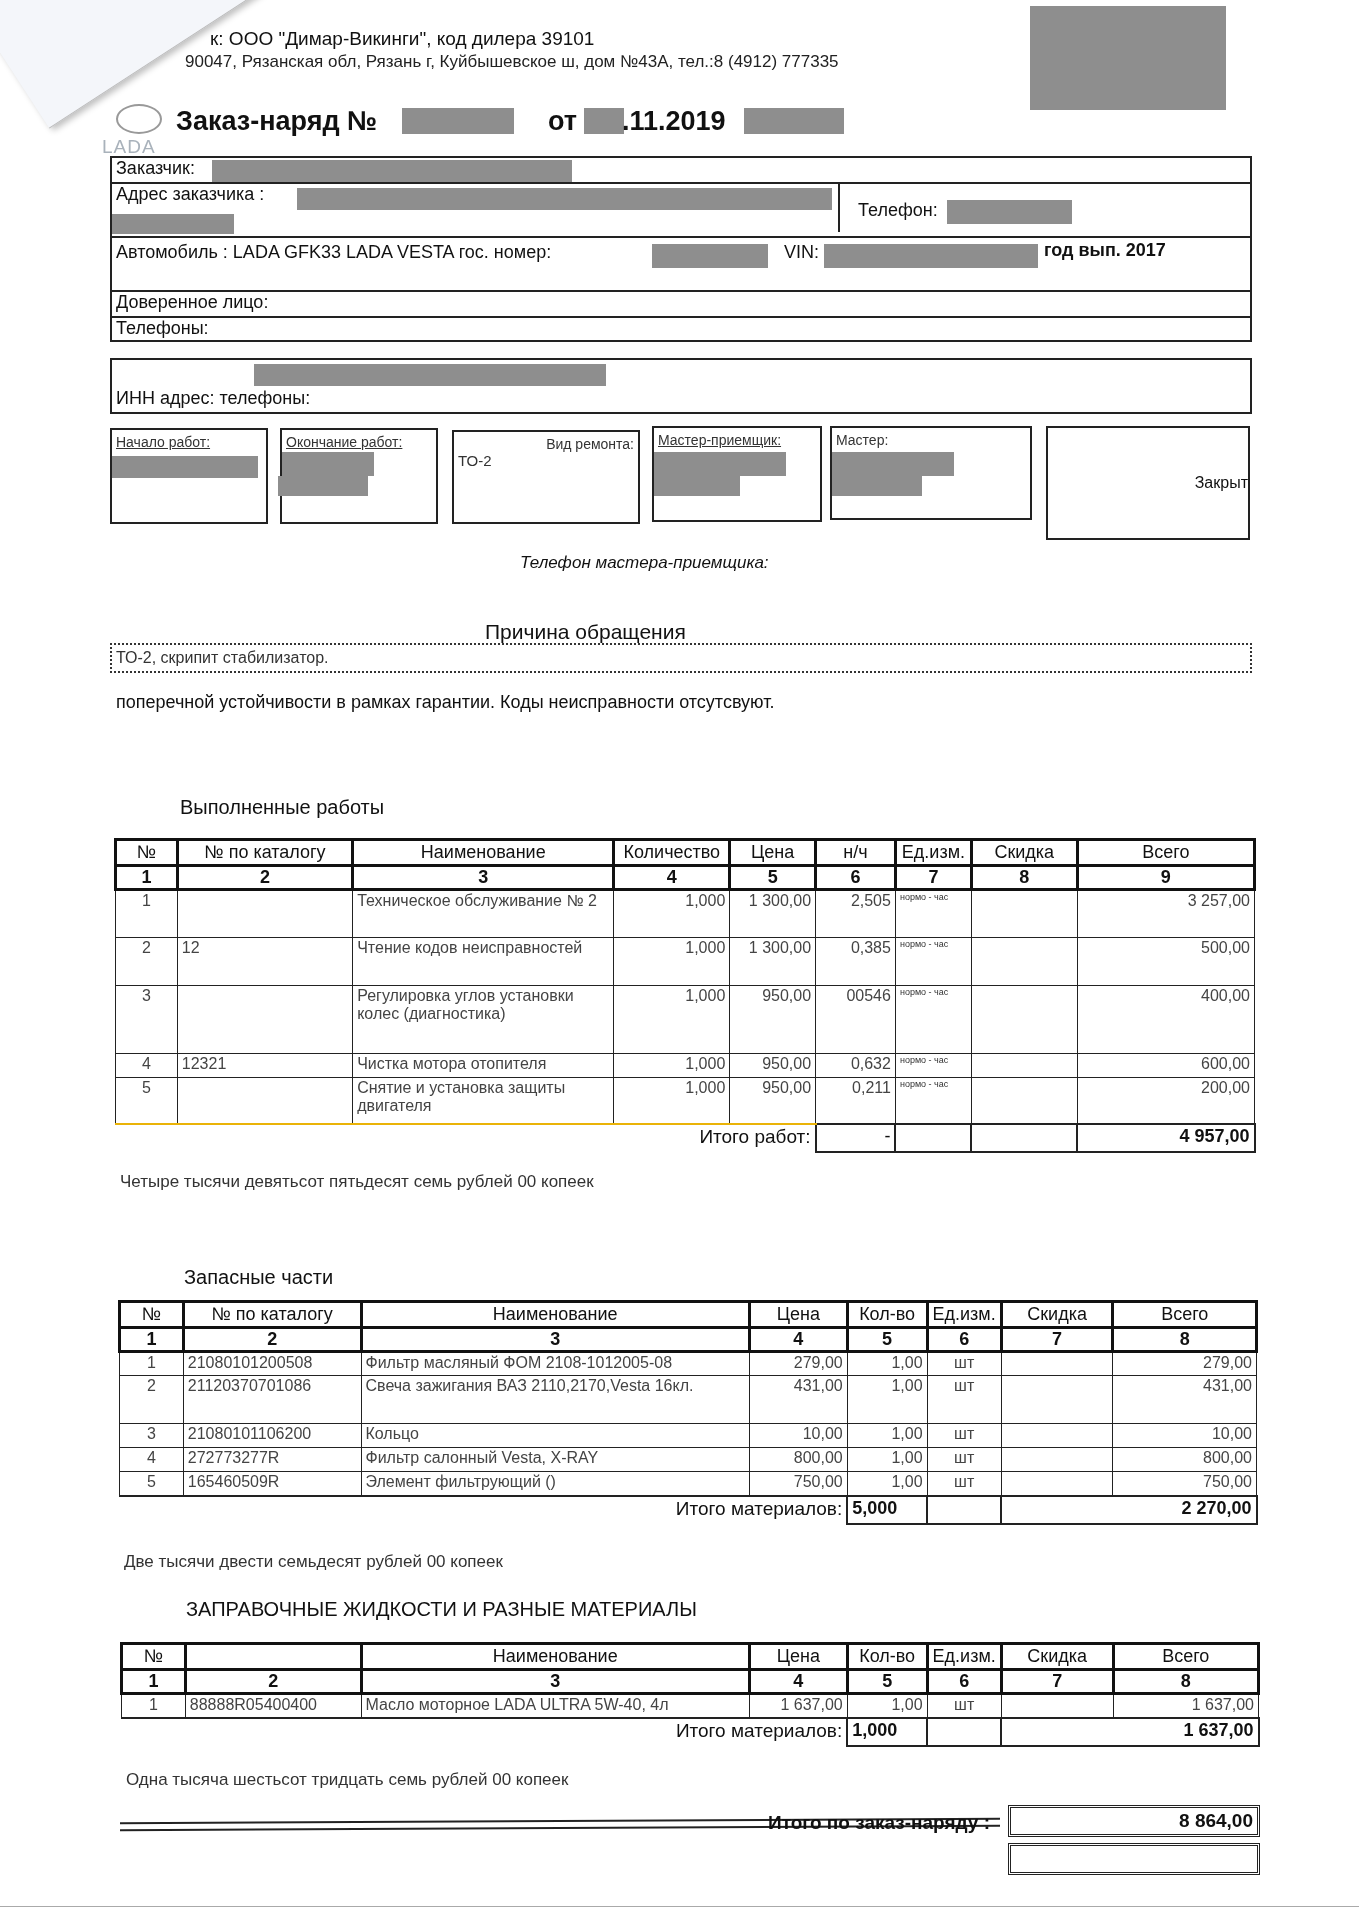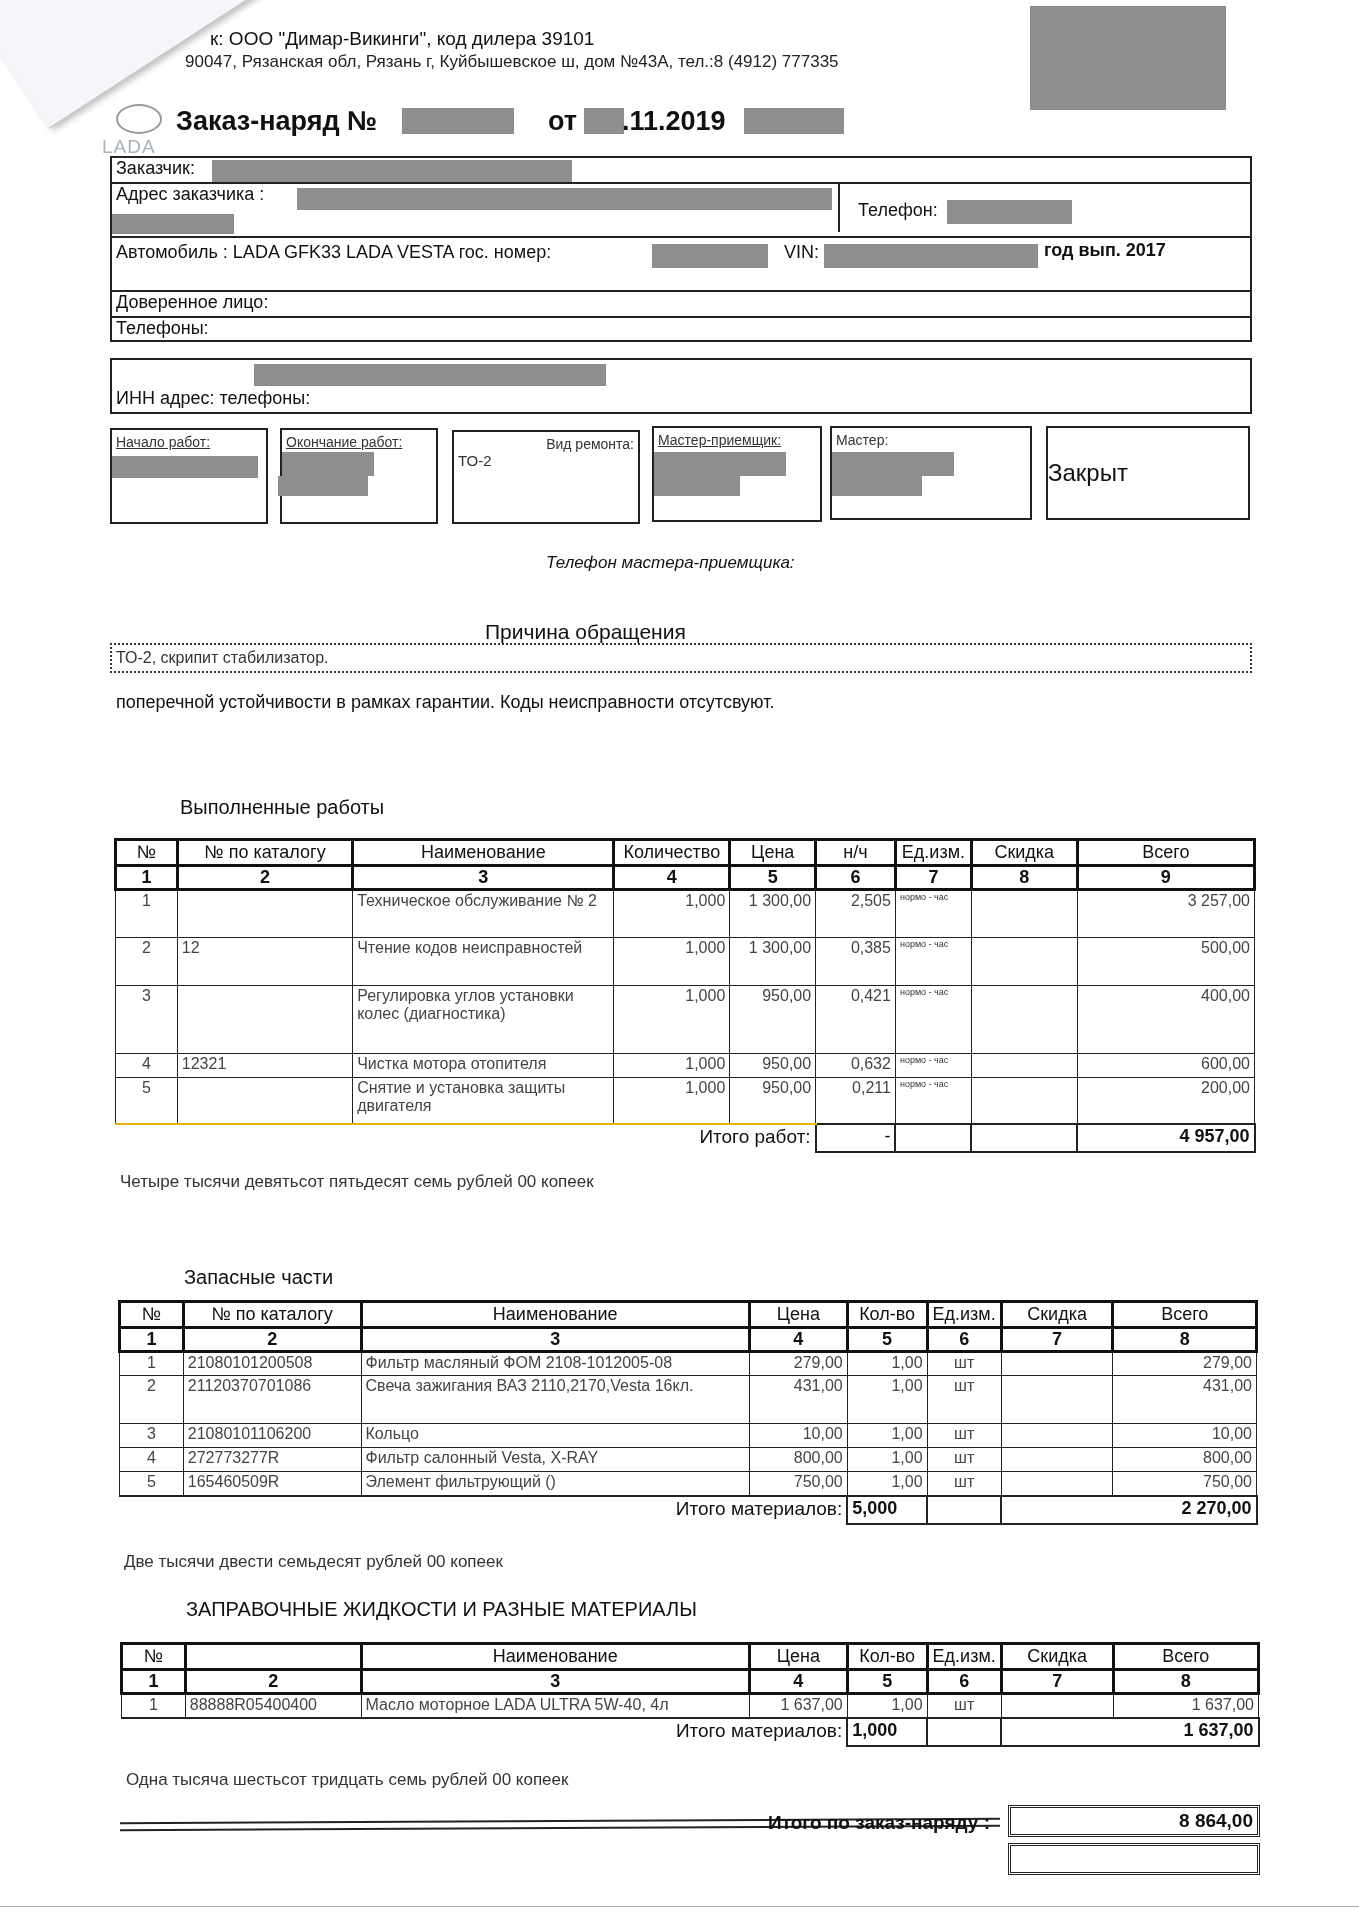--- a/index.html
+++ b/index.html
@@ -21,21 +21,21 @@
   .title { left:176px; top:106px; font-size:27px; font-weight:bold; }
   .title-of { left:548px; top:106px; font-size:27px; font-weight:bold; }
 
   .box { position:absolute; border:2px solid #222; box-sizing:border-box; }
   .row { position:absolute; left:0; right:0; border-bottom:2px solid #222; box-sizing:border-box; font-size:18px; padding-left:4px; }
 
   .sbox { position:absolute; border:2px solid #222; box-sizing:border-box; top:428px; height:96px; }
   .sbox .lbl { font-size:14px; color:#333; text-decoration:underline; padding:4px 4px 0 4px; }
   .sbox .val { font-size:15px; color:#333; padding-left:4px; }
 
-  .italic-center { left:546px; top:553px; font-size:17px; font-style:italic; }
+  .italic-center { left:520px; top:553px; font-size:17px; font-style:italic; }
   .reason-title { left:485px; top:620px; font-size:21px; }
   .reason-box { left:110px; top:643px; width:1142px; height:30px; border:2px dotted #333; box-sizing:border-box;
                 font-size:16px; color:#333; padding-left:4px; line-height:26px; }
   .diag { left:116px; top:690px; font-size:18px; line-height:25px; width:1000px; }
 
   .sec-title { position:absolute; font-size:20px; }
   table.t { position:absolute; border-collapse:collapse; font-size:16px; }
   table.t td, table.t th { border:1px solid #222; padding:1px 4px; vertical-align:top; box-sizing:border-box; }
   table.t th { font-weight:normal; font-size:18px; text-align:center; border:3px solid #111; vertical-align:middle; }
   table.t tr.idx td { font-weight:bold; text-align:center; font-size:18px; border:3px solid #111; padding:0; }
@@ -131,21 +131,21 @@
 <div class="sbox" style="left:652px;width:170px;top:426px;height:96px;">
   <div class="lbl">Мастер-приемщик:</div>
 </div>
 <div class="redact" style="left:654px;top:452px;width:132px;height:24px;"></div>
 <div class="redact" style="left:654px;top:476px;width:86px;height:20px;"></div>
 <div class="sbox" style="left:830px;width:202px;top:426px;height:94px;">
   <div class="lbl" style="text-decoration:none;">Мастер:</div>
 </div>
 <div class="redact" style="left:832px;top:452px;width:122px;height:24px;"></div>
 <div class="redact" style="left:832px;top:476px;width:90px;height:20px;"></div>
-<div class="sbox" style="left:1046px;width:204px;top:426px;height:94px;display:flex;align-items:center;justify-content:flex-start;font-size:24px;">
+<div class="sbox" style="left:1046px;width:204px;top:426px;height:114px;display:flex;align-items:center;justify-content:flex-end;font-size:16px;">
   <span>Закрыт</span>
 </div>
 
 <div class="abs italic-center">Телефон мастера-приемщика:</div>
 
 <div class="abs reason-title">Причина обращения</div>
 <div class="abs reason-box">ТО-2, скрипит стабилизатор.</div>
 <div class="abs diag">
   <div>поперечной устойчивости в рамках гарантии. Коды неисправности отсутсвуют.</div>
 </div>
@@ -207,21 +207,21 @@
     <td class="unit">нормо - час</td>
     <td></td>
     <td class="r gray">500,00</td>
   </tr>
   <tr style="height:68px">
     <td class="c gray">3</td>
     <td class="gray"></td>
     <td class="gray">Регулировка углов установки колес (диагностика)</td>
     <td class="r gray">1,000</td>
     <td class="r gray">950,00</td>
-    <td class="r gray">0,421</td>
+    <td class="r gray">00546</td>
     <td class="unit">нормо - час</td>
     <td></td>
     <td class="r gray">400,00</td>
   </tr>
   <tr style="height:24px">
     <td class="c gray">4</td>
     <td class="gray">12321</td>
     <td class="gray">Чистка мотора отопителя</td>
     <td class="r gray">1,000</td>
     <td class="r gray">950,00</td>

